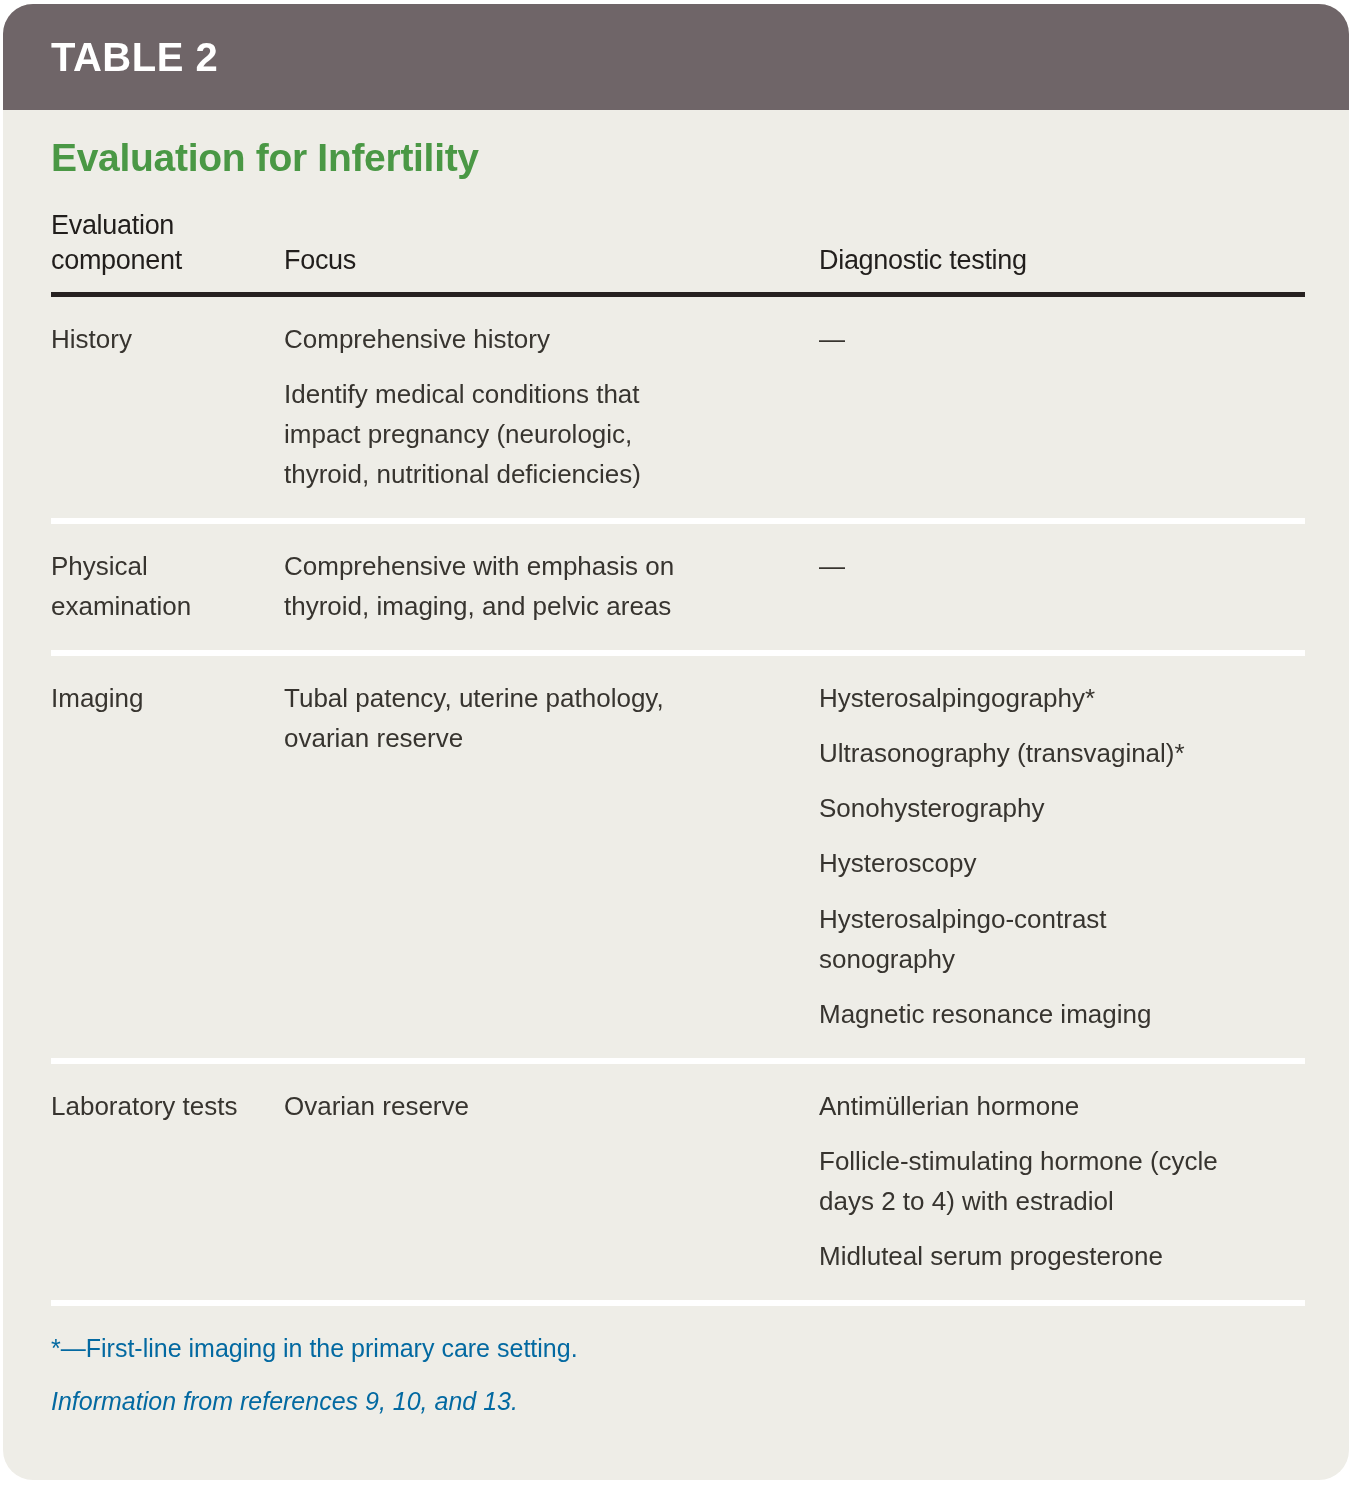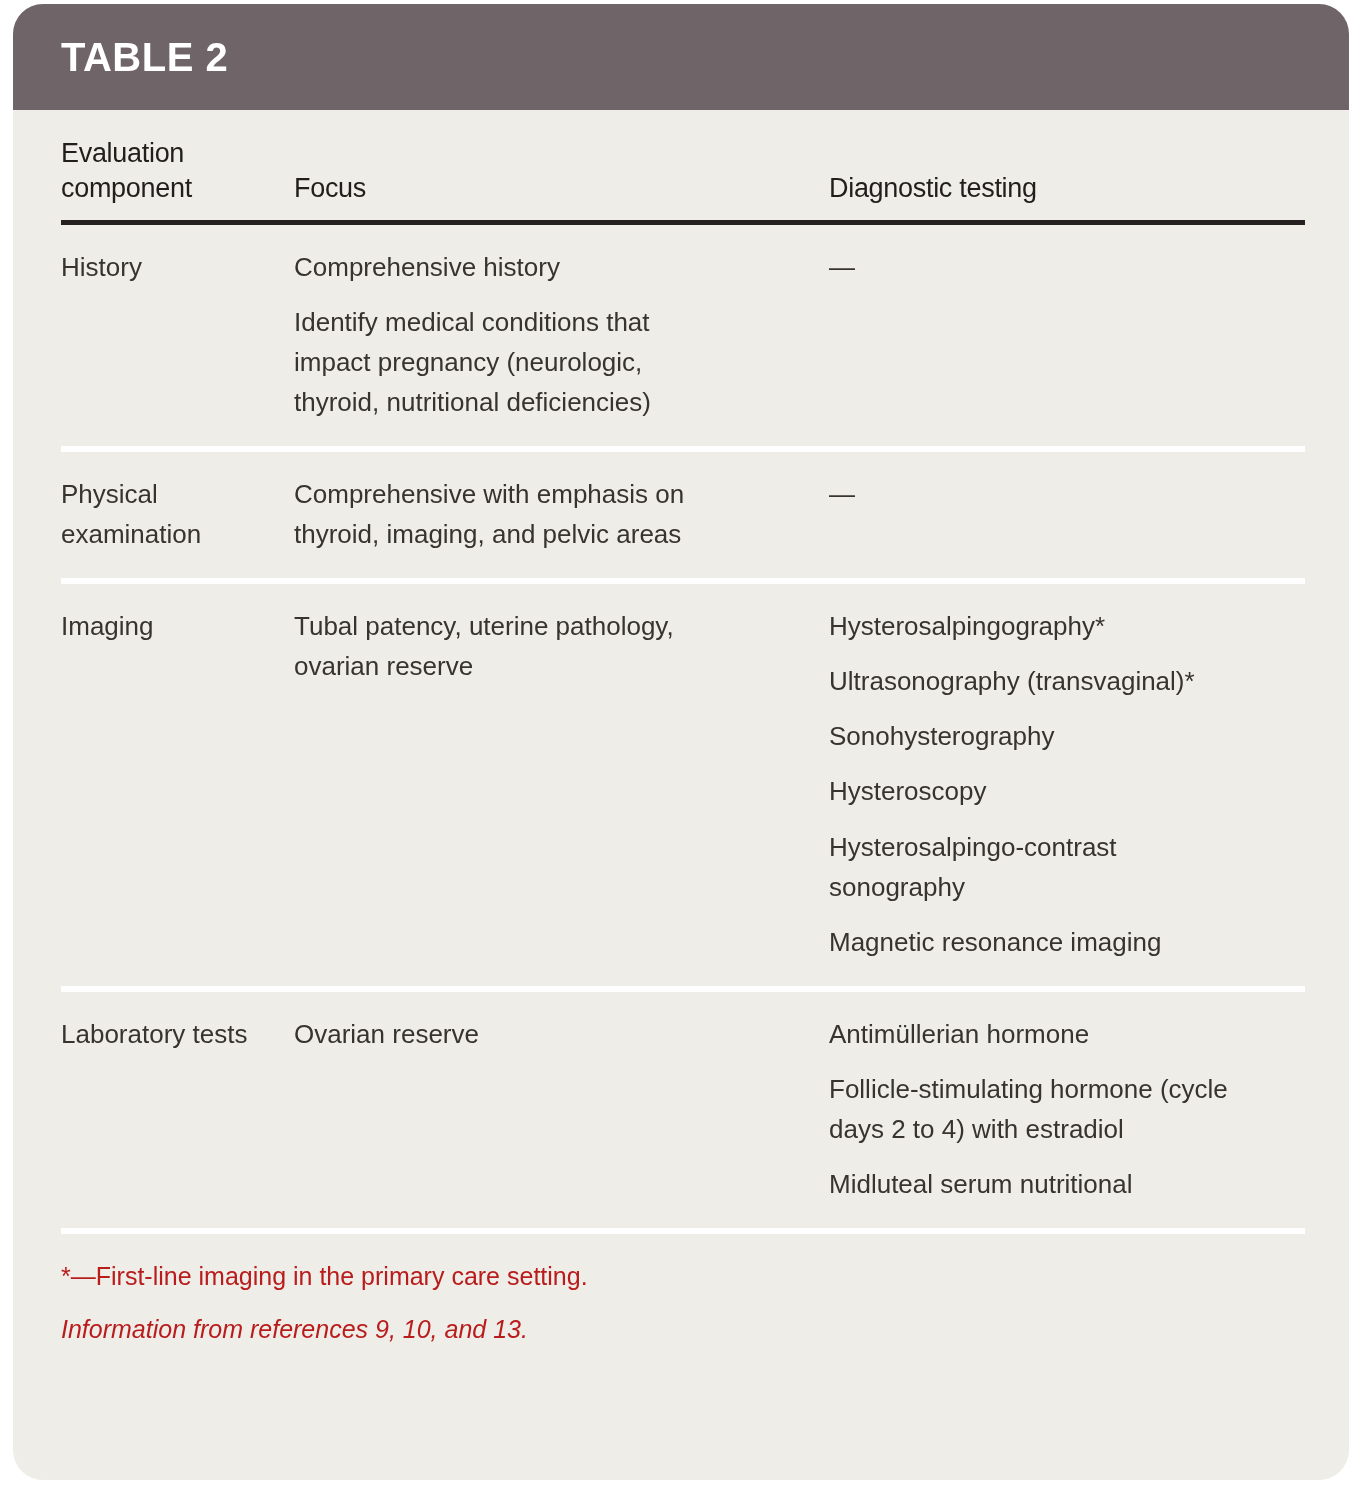--- a/index.html
+++ b/index.html
@@ -6,21 +6,21 @@
 
   html, body {
     background: #ffffff;
     font-family: "Liberation Sans", "DejaVu Sans", sans-serif;
   }
 
   .page {
     width: 1352px;
     height: 1489px;
     background: #ffffff;
-    padding: 4px 3px 9px 13px;
+    padding: 4px 3px 9px 3px;
   }
 
   .card {
     width: 100%;
     height: 100%;
     background: #eeede7;
     border-radius: 30px;
     overflow: hidden;
     display: flex;
     flex-direction: column;
@@ -102,39 +102,40 @@
     background: #ffffff;
     margin-right: 2px;
   }
 
   .footnotes {
     padding: 24px 0 30px 0;
   }
 
   .footnote {
     font-size: 25px;
-    color: #b91c1c;
+    color: #0369a1;
     line-height: 1.5;
     margin-bottom: 16px;
   }
 
   .footnote.italic { font-style: italic; }
 </style>
 </head>
 <body>
 
 <div class="page">
   <div class="card">
 
     <div class="header-bar">
       <span class="table-label">TABLE 2</span>
     </div>
 
     <div class="card-body">
 
+      <div class="table-title">Evaluation for Infertility</div>
 
       <div class="grid col-headers">
         <div class="col-header">Evaluation component</div>
         <div class="col-header">Focus</div>
         <div class="col-header">Diagnostic testing</div>
       </div>
 
       <div class="thick-rule"></div>
 
       <div class="grid body-row">
@@ -180,21 +181,21 @@
       <div class="row-divider"></div>
 
       <div class="grid body-row">
         <div class="cell component-cell">Laboratory tests</div>
         <div class="cell focus-cell">
             <div class="cell-para">Ovarian reserve</div>
           </div>
         <div class="cell testing-cell">
             <div class="cell-para">Antimüllerian hormone</div>
             <div class="cell-para">Follicle-stimulating hormone (cycle days 2 to 4) with estradiol</div>
-            <div class="cell-para">Midluteal serum nutritional</div>
+            <div class="cell-para">Midluteal serum progesterone</div>
           </div>
       </div>
 
       <div class="row-divider"></div>
 
       <div class="footnotes">
         <div class="footnote">*—First-line imaging in the primary care setting.</div>
         <div class="footnote italic">Information from references 9, 10, and 13.</div>
       </div>
 

